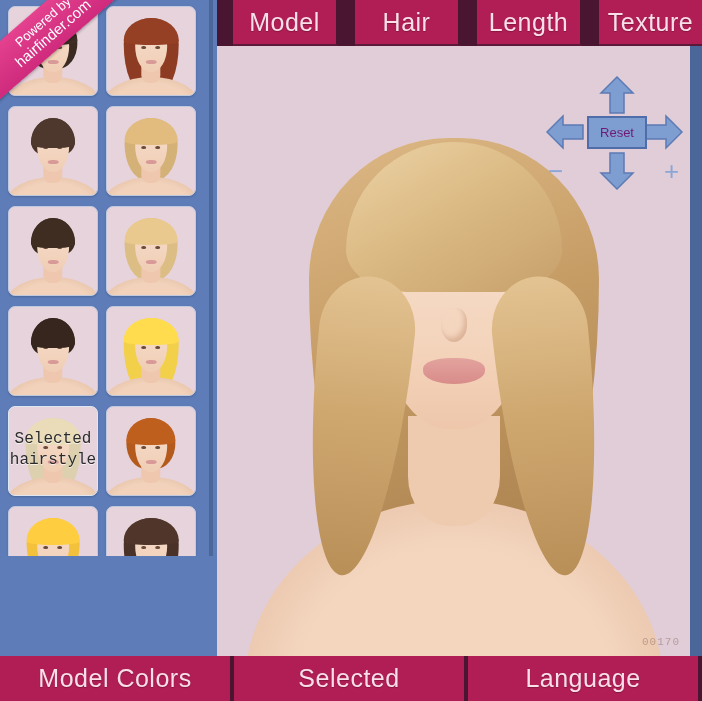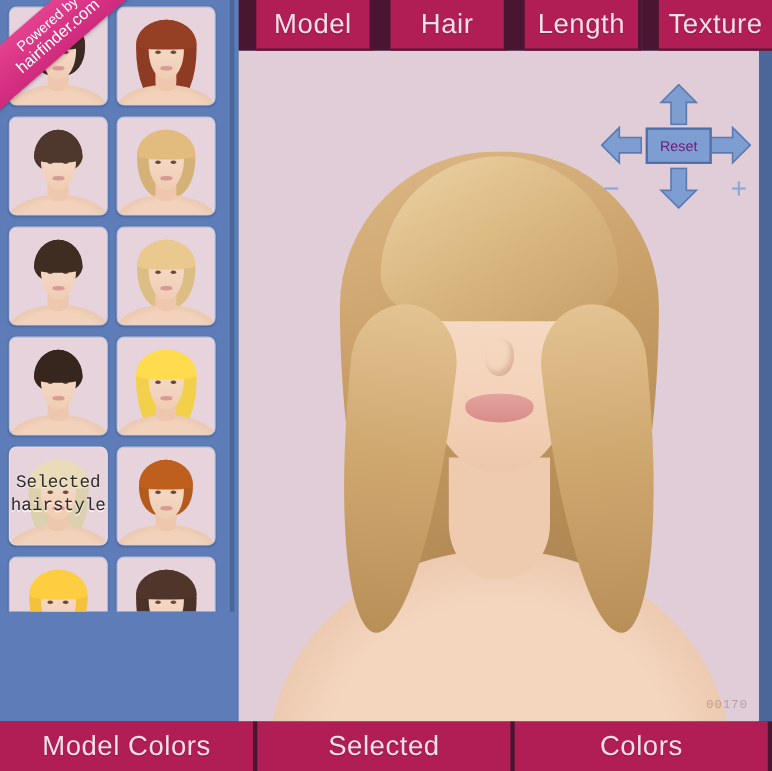--- a/index.html
+++ b/index.html
@@ -464,21 +464,21 @@
       <div class="zoom-btn minus">−</div>
       <div class="zoom-btn plus">+</div>
     </div>
 
     <div class="watermark">00170</div>
   </div>
 
   <div class="tabbar bottom">
     <div class="tab">Model Colors</div>
     <div class="tab">Selected</div>
-    <div class="tab">Colors</div>
+    <div class="tab">Language</div>
   </div>
 
   <div class="ribbon">
     <div class="r1">Powered by</div>
     <div class="r2">hairfinder.com</div>
   </div>
 
 </div>
 
 </body></html>

